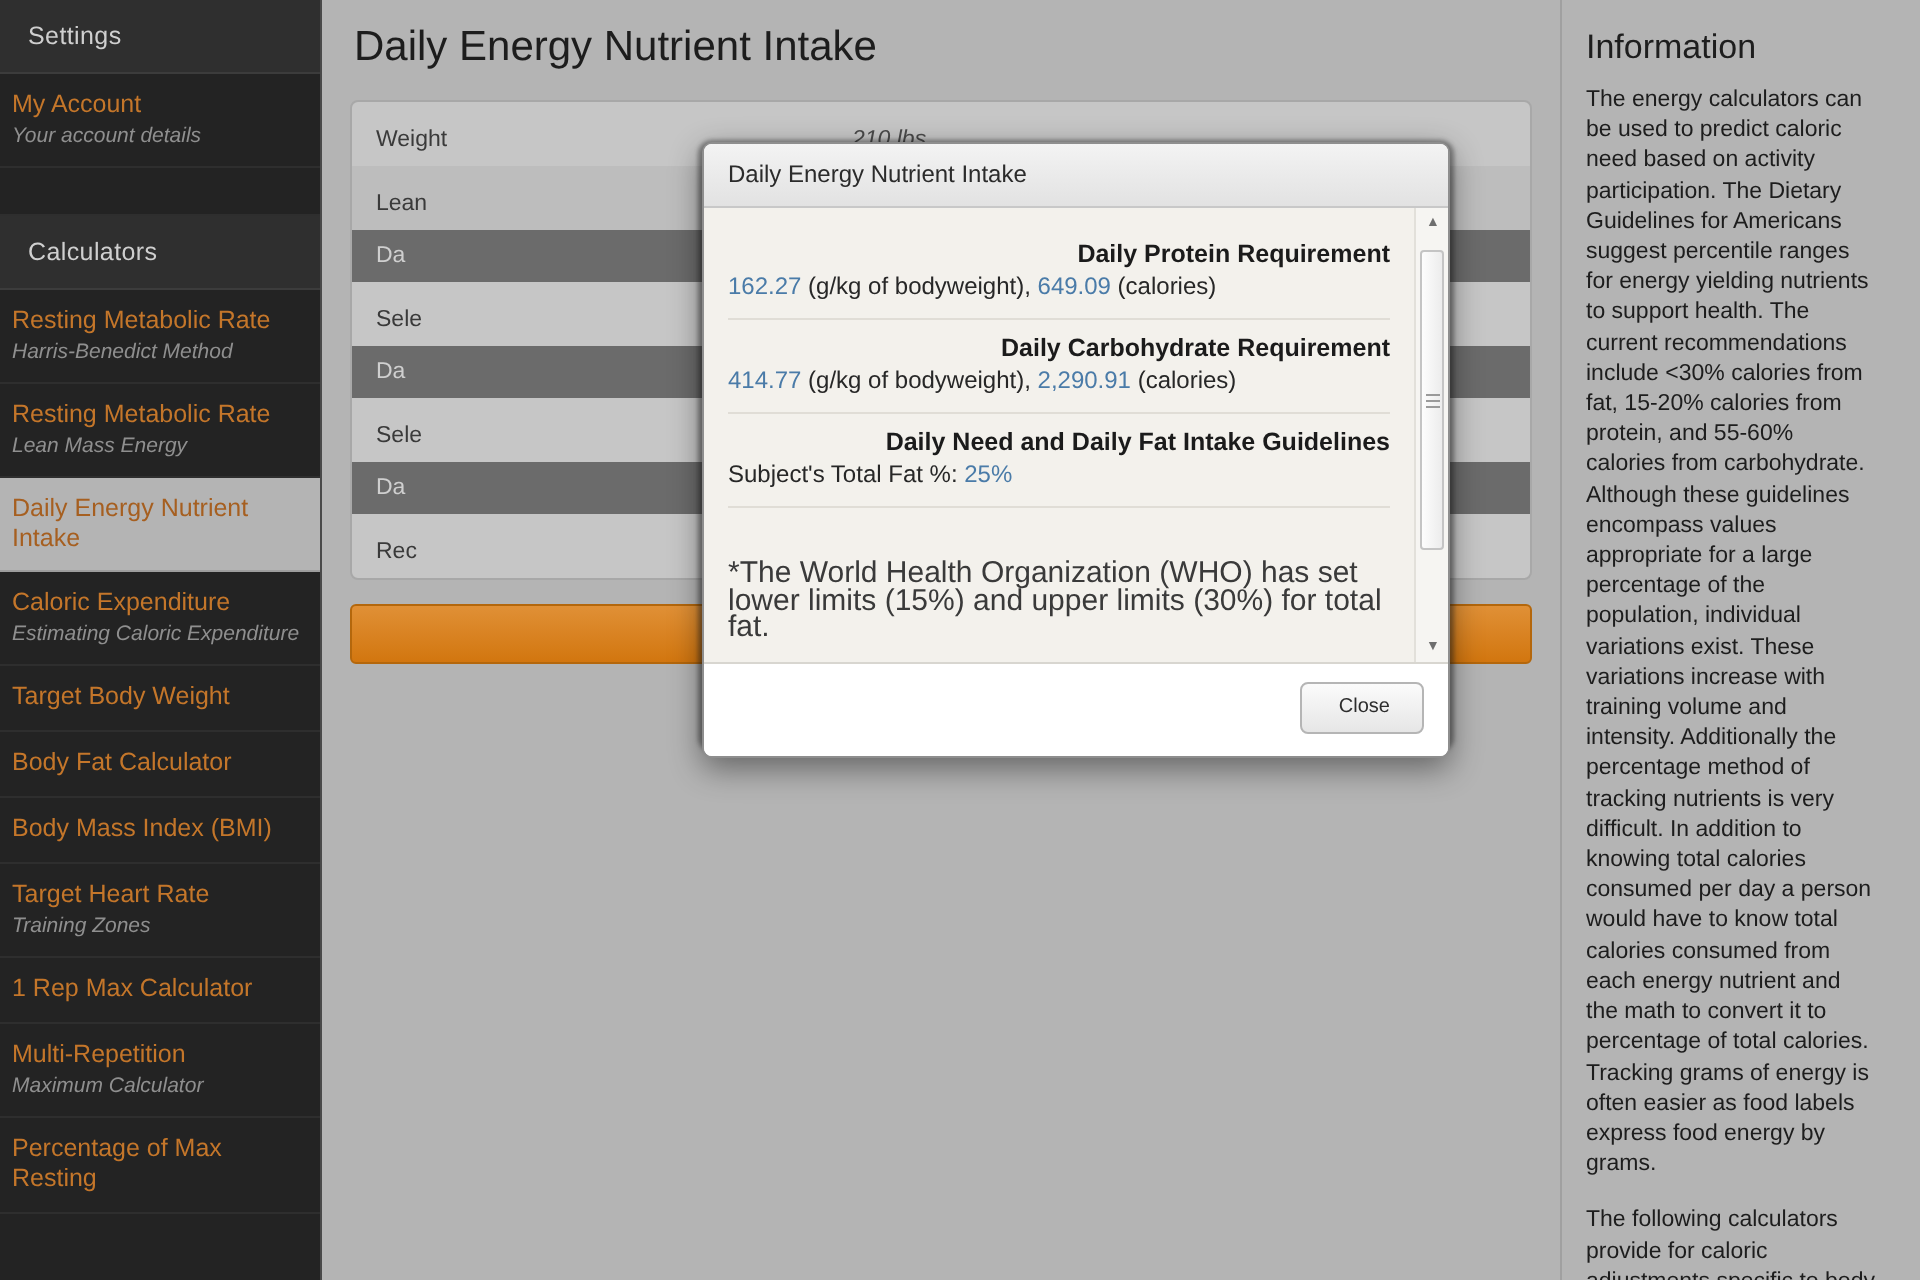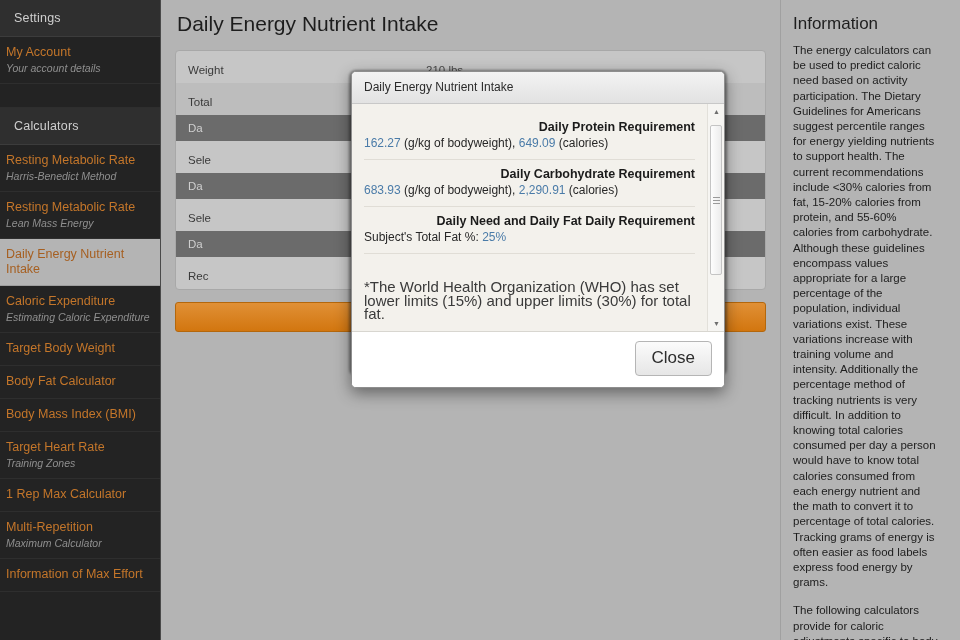--- a/index.html
+++ b/index.html
@@ -80,21 +80,21 @@
   .frow {
     display: flex;
     align-items: flex-end;
     min-height: 32px;
     font-size: 11.5px;
     color: #3a3a3a;
   }
   .frow.alt { background: #bdbdbd; }
   .frow.dark { background: #6b6b6b; color: #cfcfcf; min-height: 22px; }
   .fcell-label { flex: 0 0 240px; padding: 7px 0 7px 12px; }
-  .fcell-val { flex: 1 1 auto; padding: 7px 10px; color: #4a4a4a; }
+  .fcell-val { flex: 1 1 auto; padding: 7px 10px; color: #4a4a4a; font-style: italic; }
   .calc-btn {
     display: block;
     width: 100%;
     margin-top: 12px;
     background: linear-gradient(#e09036, #d2760f);
     border: 1px solid #b4670c;
     border-radius: 3px;
     color: #f7e4cf;
     font-size: 11.5px;
     padding: 8px 0;
@@ -213,21 +213,21 @@
 
   .modal-foot {
     background: #ffffff;
     padding: 9px 12px 11px 12px;
     text-align: right;
   }
   .close-btn {
     display: inline-block;
     min-width: 62px;
     padding: 6px 16px 7px 16px;
-    font-size: 17px;
+    font-size: 10px;
     color: #2d2d2d;
     background: linear-gradient(#fbfbfb, #e6e6e6);
     border: 1px solid #b5b5b5;
     border-radius: 4px;
     cursor: pointer;
   }
 </style>
 </head>
 <body>
 
@@ -289,39 +289,39 @@
       <div class="side-title">1 Rep Max Calculator</div>
       <div class="side-sub"></div>
     </div>
 
     <div class="side-item">
       <div class="side-title">Multi-Repetition</div>
       <div class="side-sub">Maximum Calculator</div>
     </div>
 
     <div class="side-item">
-      <div class="side-title">Information of Max Effort</div>
+      <div class="side-title">Percentage of Max Resting</div>
       <div class="side-sub"></div>
     </div>
 
   </div>
 
   <div class="main">
 
     <h1 class="page-title">Daily Energy Nutrient Intake</h1>
 
     <div class="form-card">
 
       <div class="frow">
         <div class="fcell-label">Weight</div>
         <div class="fcell-val">210 lbs</div>
       </div>
 
       <div class="frow alt">
-        <div class="fcell-label">Total</div>
+        <div class="fcell-label">Lean</div>
         <div class="fcell-val"></div>
       </div>
 
       <div class="frow dark">
         <div class="fcell-label">Da</div>
         <div class="fcell-val"></div>
       </div>
 
       <div class="frow">
         <div class="fcell-label">Sele</div>
@@ -362,25 +362,25 @@
 
         <div class="modal-scrollarea">
 
           <div class="res-block">
             <div class="res-h">Daily Protein Requirement</div>
             <div class="res-line"><span class="num">162.27</span><span> (g/kg of bodyweight), </span><span class="num">649.09</span><span> (calories)</span></div>
           </div>
 
           <div class="res-block">
             <div class="res-h">Daily Carbohydrate Requirement</div>
-            <div class="res-line"><span class="num">683.93</span><span> (g/kg of bodyweight), </span><span class="num">2,290.91</span><span> (calories)</span></div>
+            <div class="res-line"><span class="num">414.77</span><span> (g/kg of bodyweight), </span><span class="num">2,290.91</span><span> (calories)</span></div>
           </div>
 
           <div class="res-block">
-            <div class="res-h">Daily Need and Daily Fat Daily Requirement</div>
+            <div class="res-h">Daily Need and Daily Fat Intake Guidelines</div>
             <div class="res-line"><span>Subject's Total Fat %: </span><span class="num">25%</span></div>
           </div>
 
           <div class="footnote">*The World Health Organization (WHO) has set lower limits (15%) and upper limits (30%) for total fat.</div>
 
         </div>
 
         <div class="vscroll">
           <div class="vs-arrow">▲</div>
           <div class="vs-track">

